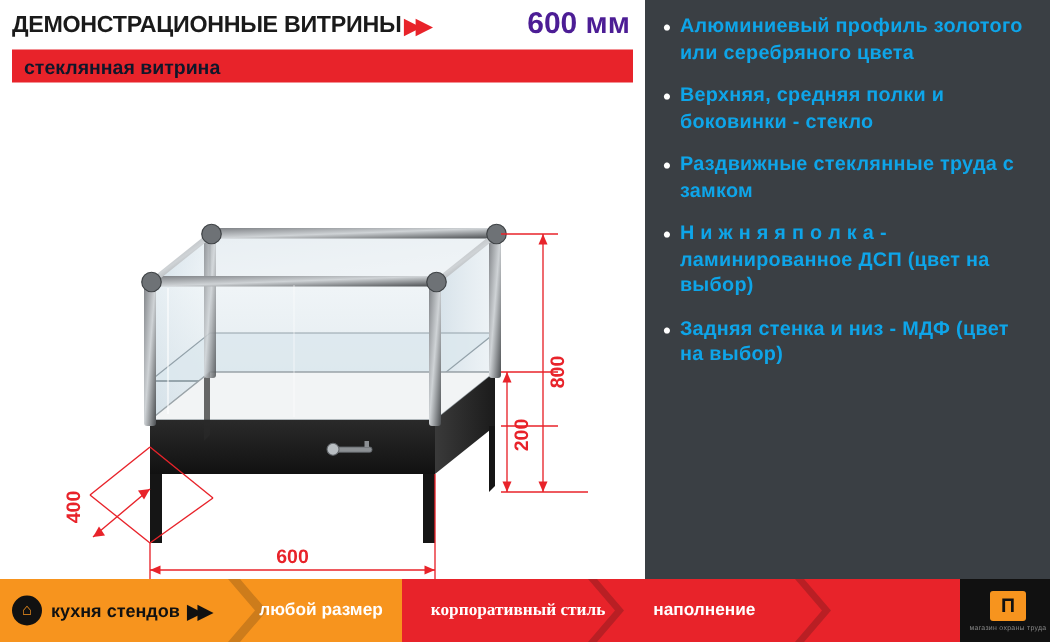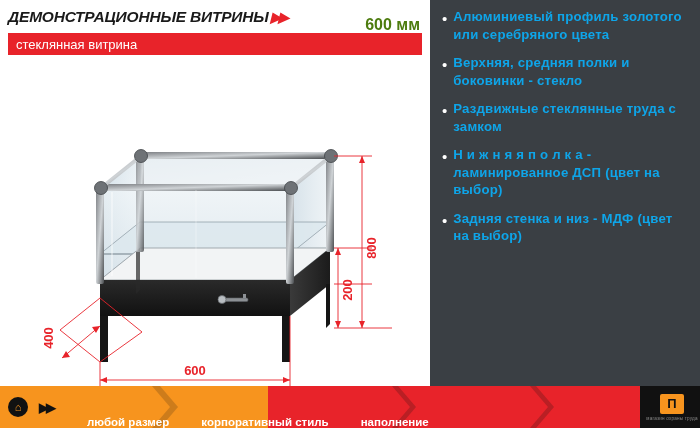--- a/index.html
+++ b/index.html
@@ -13,38 +13,38 @@
   }
   #page { position:relative; width:700px; height:428px; }
 
   
   .left-panel {
     position:absolute; left:0; top:0; width:430px; height:386px;
     background:#ffffff;
   }
   .title-bar {
     position:absolute; left:8px; top:4px; width:414px; height:26px;
-    display:flex; align-items:center;font-style:italic;
+    display:flex; align-items:center;
   }
   .title-text {
     font-size:15.5px; font-weight:bold; color:#1a1a1a; letter-spacing:-0.2px;
     white-space:nowrap;
   }
   .title-arrows {
     color:#e8232a; font-size:14px; font-weight:bold; margin-left:2px; letter-spacing:-3px;
   }
   .size-label {
     position:absolute; right:10px; top:5px;
-    font-size:16px; font-weight:bold; color:#4d7c0f;margin-top:11px;
+    font-size:20px; font-weight:bold; color:#4c1d95;
   }
   .redbar {
     position:absolute; left:8px; top:33px; width:414px; height:22px;
     background:#e8232a; display:flex; align-items:center; padding-left:8px;
   }
-  .redbar span { color:#ffffff; font-size:13px; font-weight:normal; }
+  .redbar span { color:#0f172a; font-size:13px; font-weight:bold; }
 
   
   .drawing { position:absolute; left:0; top:58px; width:474px; height:328px; }
   .drawing svg { display:block; }
 
   .dim-text { font-size:13px; font-weight:bold; fill:#e8232a; font-family:"Liberation Sans", sans-serif; }
 
   
   .right-panel {
     position:absolute; left:430px; top:0; width:270px; height:386px;
@@ -77,21 +77,21 @@
     background:#f7941e; padding-left:8px; padding-right:18px;
   }
   .kitchen .k-icon {
     width:20px; height:20px; border-radius:50%; background:#111; color:#f7941e;
     display:flex; align-items:center; justify-content:center; font-size:11px; margin-right:6px;
   }
   .kitchen .k-label { color:#111; font-size:12px; font-weight:bold; }
   .kitchen .k-arrows { color:#111; font-size:13px; font-weight:bold; margin-left:5px; letter-spacing:-3px; }
 
   .chev {
-    position:relative; height:42px; display:flex; align-items:flex-end;
+    position:relative; height:42px; display:flex; align-items:center;
     padding-left:22px; padding-right:14px;
     color:#fff; font-size:11.5px; font-weight:bold; white-space:nowrap;
   }
 
   .logo-box {
     position:absolute; right:0; top:0; width:56px; height:42px;
     background:#111; display:flex; flex-direction:column;
     align-items:center; justify-content:center;
   }
   .logo-mark {
@@ -276,26 +276,27 @@
         <polygon points="392,0 410,21 392,42 398,42 416,21 398,0" fill="#111111" opacity="0.22"></polygon>
 
         <polygon points="530,0 640,0 640,42 530,42" fill="#e8232a"></polygon>
         <polygon points="530,0 548,21 530,42 536,42 554,21 536,0" fill="#111111" opacity="0.22"></polygon>
         <rect x="640" y="0" width="60" height="42" fill="#111111"></rect>
       </svg>
 
       <div class="chev-row">
         <div class="kitchen" style="background:transparent;">
           <span class="k-icon">⌂</span>
+          <span class="k-label">кухня стендов</span>
           <span class="k-arrows">▶▶</span>
         </div>
         <div class="chev" style="background:transparent;padding-left:16px;">
           <span>любой размер</span>
         </div>
-        <div class="chev" style="background:transparent;padding-left:18px;">
+        <div class="chev" style="background:transparent;padding-left:18px;font-family:Liberation Serif, serif;">
           <span>корпоративный стиль</span>
         </div>
         <div class="chev" style="background:transparent;padding-left:18px;">
           <span>наполнение</span>
         </div>
       </div>
 
       <div class="logo-box">
         <div class="logo-mark">П</div>
         <div class="logo-text">магазин охраны труда</div>

